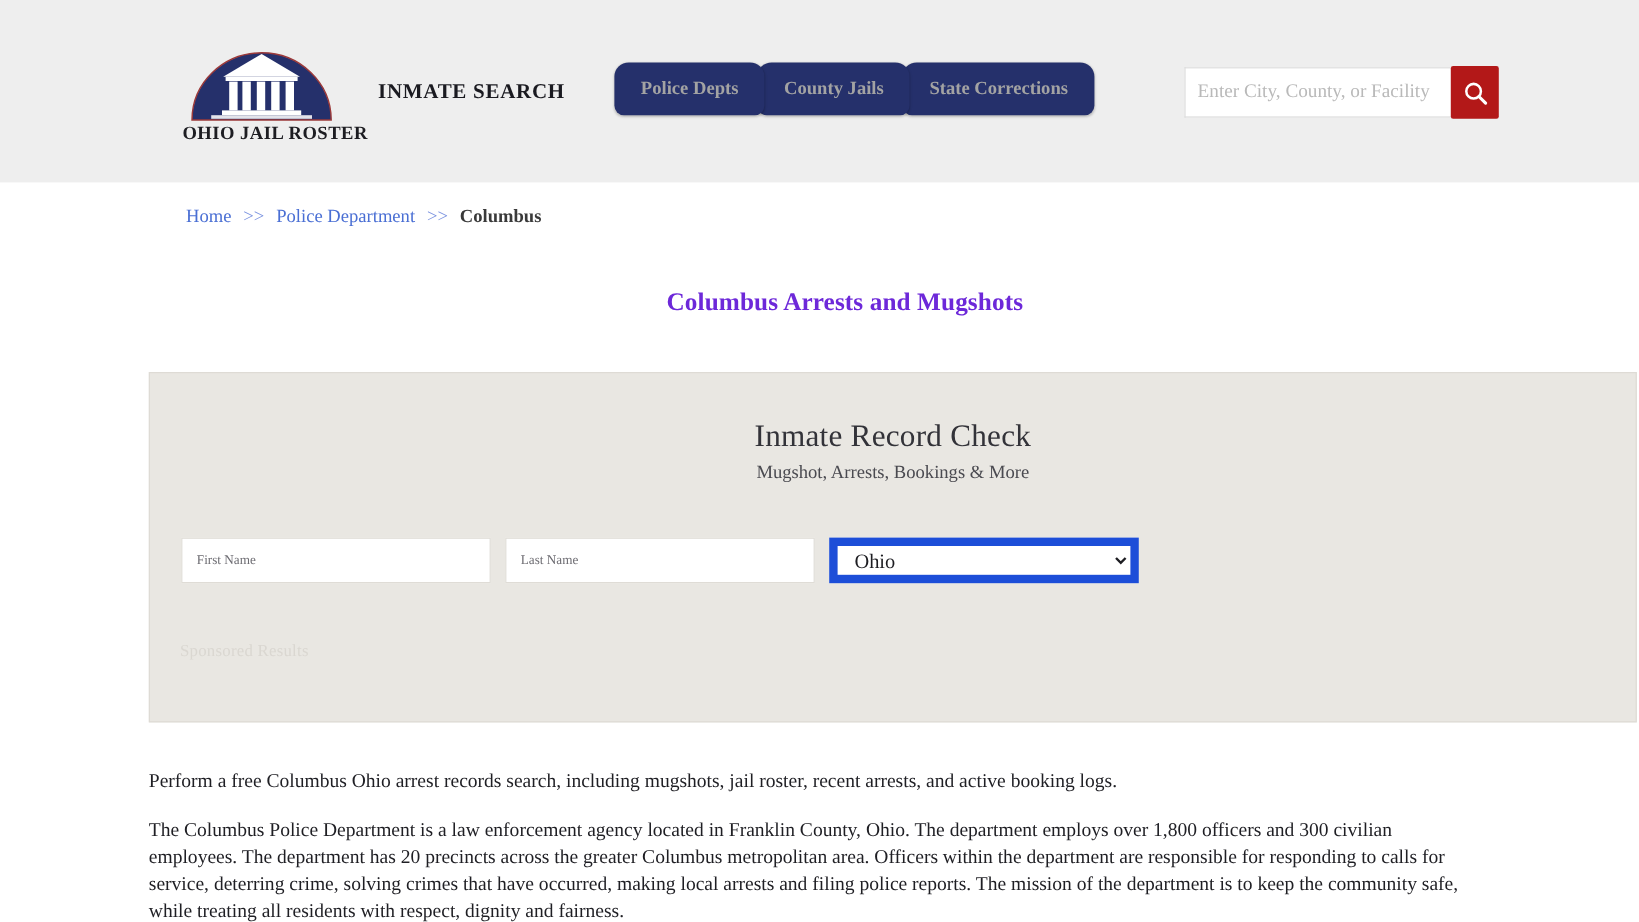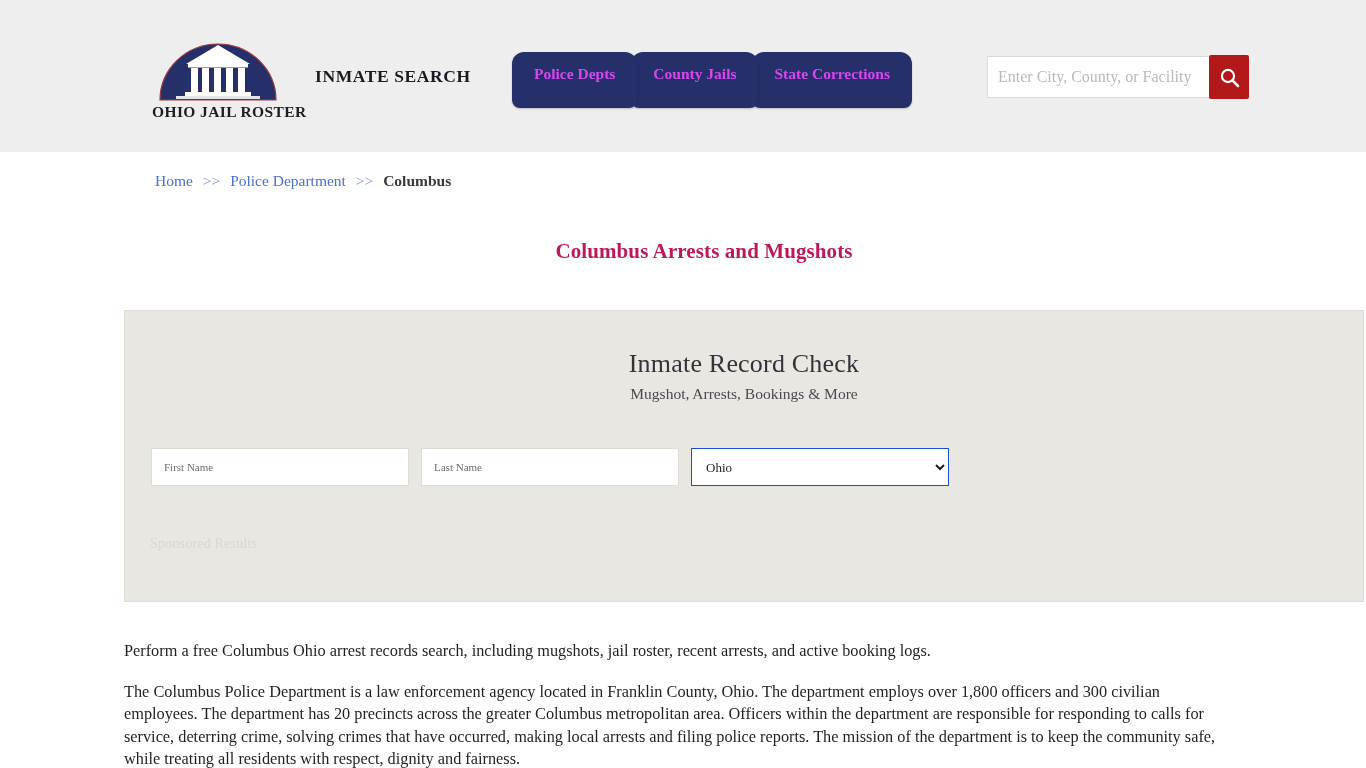--- a/index.html
+++ b/index.html
@@ -65,23 +65,23 @@
   .main-nav {
     position: absolute;
     left: 512px;
     top: 52px;
     height: 44px;
     display: flex;
     align-items: flex-start;
   }
   .nav-btn {
     position: relative;
-    height: 56px;
+    height: 44px;
     background: #25306b;
-    color: #d946ef;
+    color: #a3a3a3;
     font-size: 15.5px;
     font-weight: 700;
     line-height: 44px;
     padding: 0 22px;
     border-radius: 12px 12px 8px 8px;
     white-space: nowrap;
     cursor: pointer;
     box-shadow: 0 1px 2px rgba(0,0,0,.22);
   }
   .nav-btn + .nav-btn { margin-left: -6px; }
@@ -137,21 +137,21 @@
   .breadcrumb .current { color: #3a3a3a; font-weight: 700; }
 
   
   .page-title {
     position: absolute;
     left: 0; top: 225px;
     width: 1366px;
     text-align: center;
     font-size: 21px;
     font-weight: 700;
-    color: #be185d;
+    color: #6d28d9;
     letter-spacing: .1px;
     padding-left: 42px;
   }
 
   
   .record-panel {
     position: absolute;
     left: 124px;
     top: 310px;
     width: 1240px;
@@ -191,24 +191,24 @@
     padding: 0 12px;
     outline: none;
   }
   .field::placeholder { color: #6d6c72; }
   .field-first { width: 258px; }
   .field-last { width: 258px; margin-left: 12px; }
   .field-state {
     width: 258px;
     margin-left: 12px;
     height: 38px;
-    border: 1px solid #1d4ed8;
+    border: 7px solid #1d4ed8;
     background: #ffffff;
     font-family: "Liberation Serif", "DejaVu Serif", serif;
-    font-size: 13px;
+    font-size: 17px;
     color: #1d1d22;
     padding: 0 10px;
   }
   .search-submit {
     margin-left: 11px;
     width: 258px;
     height: 41px;
     background: #b31818;
     color: #ffffff;
     border: none;

